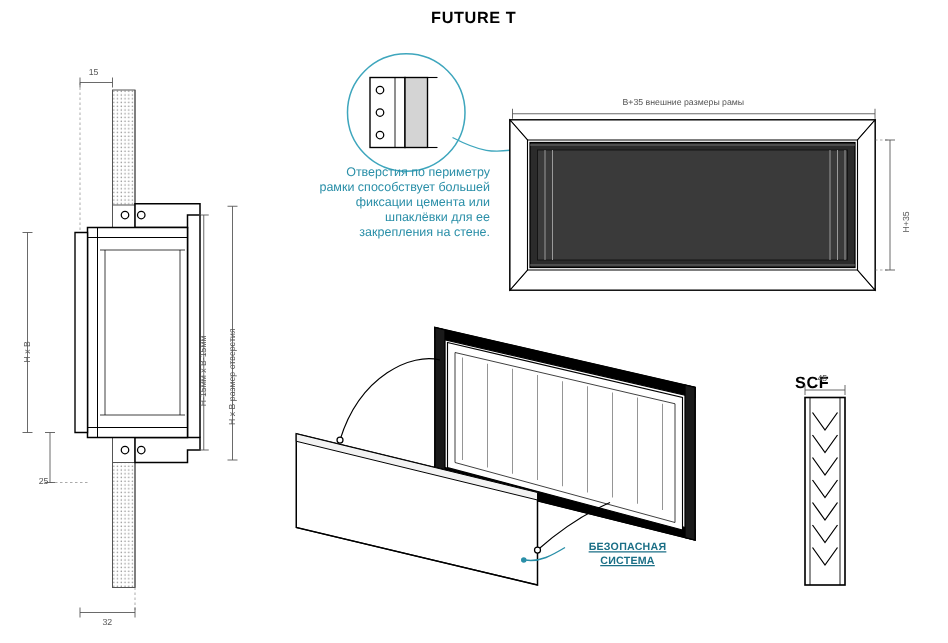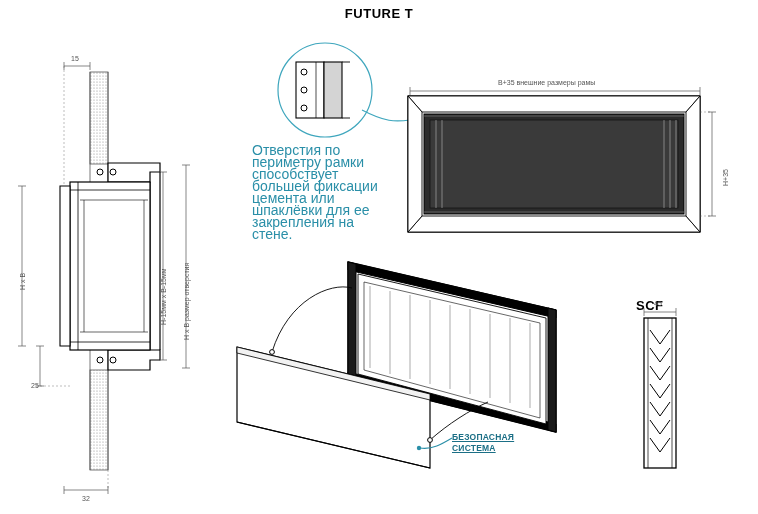--- a/index.html
+++ b/index.html
@@ -45,35 +45,36 @@
     font-family: "Liberation Sans", sans-serif;
     white-space: nowrap;
   }
   .dim-v {
     transform-origin: 0 0;
     transform: rotate(-90deg);
   }
 
   
   #callout-text {
-    left: 252px; top: 144px;
+    left: 252px; top: 133px;
     width: 140px;
-    font-size: 14px;
+    font-size: 10px;
     color: #2a8fa8;
-    text-align: left;
+    text-align: right;
     line-height: 12px;
   }
   #safety-text {
     left: 452px; top: 432px;
     width: 100px;
     font-size: 8.5px;
     font-weight: bold;
     color: #1b6f86;
     line-height: 11px;
     letter-spacing: 0.2px;
+    text-align: center;
   }
   #safety-text .underline {
     text-decoration: underline;
     display: block;
   }
 
   
   svg { position: absolute; left: 0; top: 0; overflow: visible; }
 </style>
 </head>

